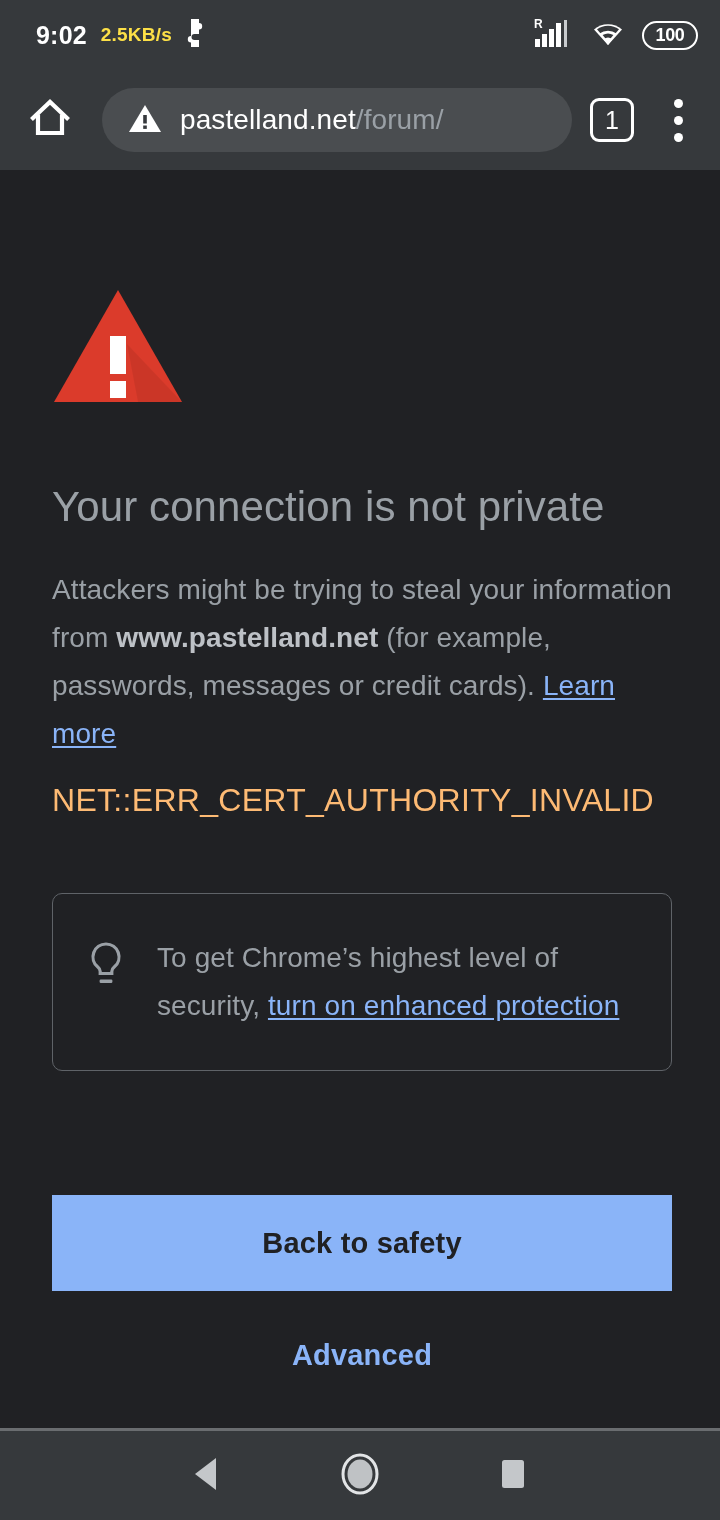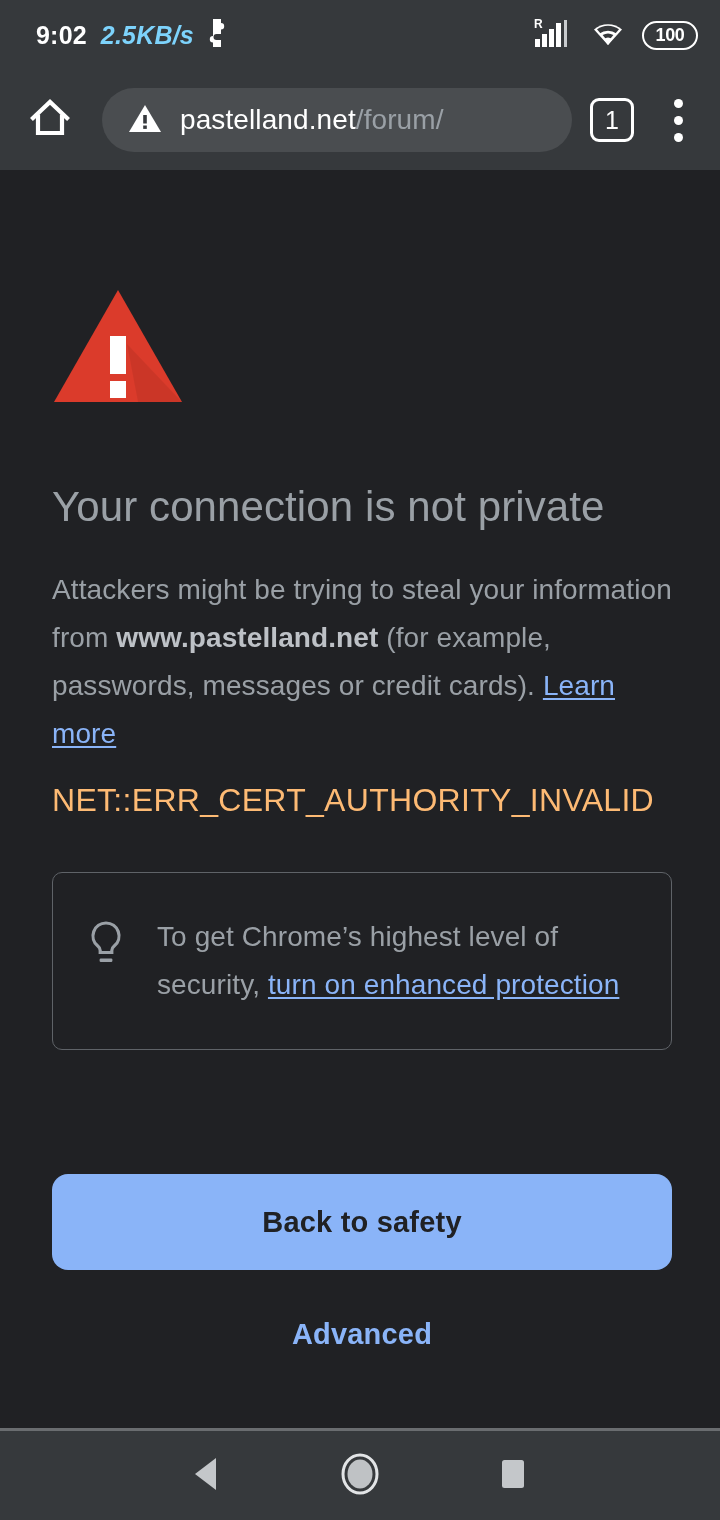--- a/index.html
+++ b/index.html
@@ -40,25 +40,24 @@
     align-items: center;
     gap: 14px;
   }
   .status-clock {
     color: #ffffff;
     font-size: 25px;
     font-weight: bold;
     letter-spacing: 0.2px;
   }
   .status-speed {
-    color: #7dd3fc;
-    font-size: 25px;
+    color: #fde047;
+    font-size: 19px;
     font-weight: bold;
     letter-spacing: 0.2px;
-    font-style: italic;
   }
   .puzzle-icon { display: block; margin-left: -4px; }
 
   .status-right {
     display: flex;
     align-items: center;
     gap: 16px;
   }
   .signal-wrap { position: relative; display: block; }
   .battery-pill {
@@ -188,21 +187,21 @@
 
   .errcode {
     margin-top: 24px;
     font-size: 32px;
     color: #fdba74;
     letter-spacing: 0.3px;
   }
 
   
   .tipbox {
-    margin-top: 53px;
+    margin-top: 74px;
     border: 1.5px solid #5F6368;
     border-radius: 10px;
     padding: 40px 30px 40px 32px;
     display: flex;
     align-items: flex-start;
     gap: 30px;
   }
   .bulb-wrap { flex: 0 0 auto; padding-top: 6px; }
   .tip-text {
     font-size: 28px;
@@ -213,21 +212,21 @@
 
   
   .btn-primary {
     display: block;
     width: 100%;
     margin-top: 124px;
     height: 96px;
     background: #8AB4F8;
     color: #202124;
     border: none;
-    border-radius: 16px;
+    border-radius: 0;
     font-family: "Liberation Sans", sans-serif;
     font-size: 29px;
     font-weight: bold;
     letter-spacing: 0.2px;
     cursor: pointer;
   }
 
   .advanced-wrap {
     display: flex;
     justify-content: center;

